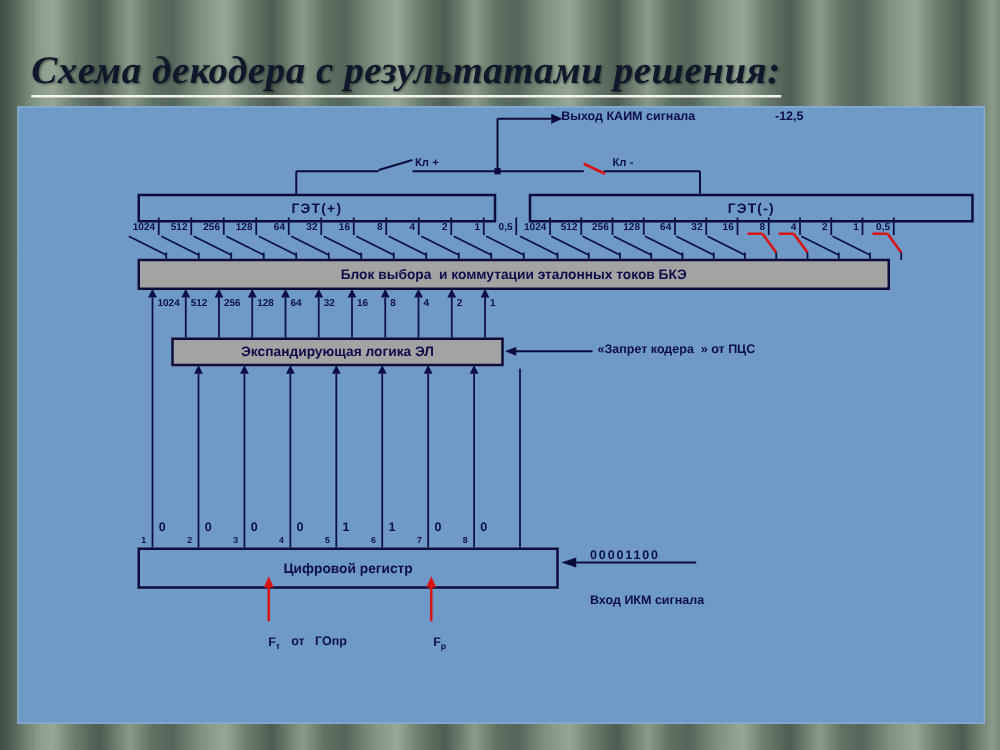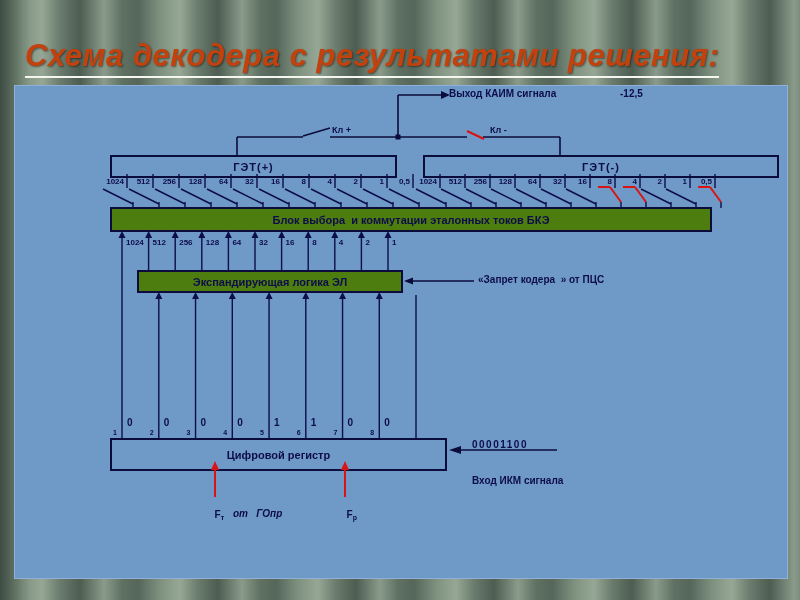--- a/index.html
+++ b/index.html
@@ -7,35 +7,35 @@
     width:800px;height:600px;position:relative;overflow:hidden;
     font-family:"Liberation Sans",sans-serif;
     background:
       linear-gradient(90deg, rgba(20,30,22,.35) 0px, rgba(20,30,22,0) 30px),
       repeating-linear-gradient(90deg,
         #55665a 0px, #7e917f 22px, #97a795 42px, #6a7c6d 60px,
         #4d5d51 80px, #8a9b8a 104px, #5f7162 122px, #55665a 138px);
   }
   .title{
     position:absolute;left:25px;top:38px;width:760px;
-    font-family:Liberation Sans, sans-serif;font-style:italic;font-weight:bold;
-    font-size:31px;color:#c2410c;letter-spacing:.5px;
+    font-family:Liberation Serif, serif;font-style:italic;font-weight:bold;
+    font-size:31px;color:#0f172a;letter-spacing:.5px;
     text-shadow:1px 1px 2px rgba(0,0,0,.45);
   }
   .title span{border-bottom:2px solid #f5f6f0;padding-bottom:3px;}
   .panel{
     position:absolute;left:14px;top:85px;width:774px;height:494px;
     background:#6f99c7;border:1px solid #8fb0d9;box-sizing:border-box;z-index:1;
   }
   .box{
     position:absolute;box-sizing:border-box;border:2px solid #0c0c3c;
     display:flex;align-items:center;justify-content:center;z-index:2;
     color:#0d0d4a;font-weight:bold;white-space:pre;
   }
-  .box.white{background:#4d7c0f;}
+  .box.white{background:#a3a3a3;}
   .lbl{
     position:absolute;color:#0d0d4a;font-weight:bold;white-space:pre;z-index:4;
     line-height:1;
   }
   .fs11{font-size:11px;} .fs10{font-size:10px;} .fs9{font-size:9px;}
   .mono{letter-spacing:1.5px;}
   sub{font-size:7px;vertical-align:-2px;}
   svg.wires{position:absolute;left:0;top:0;z-index:3;pointer-events:none;}
 </style>
 </head>
@@ -69,21 +69,21 @@
 <div class="lbl fs9" style="left:490px;top:126px;">Кл -</div>
 <div class="lbl fs10" style="left:478px;top:275px;">«Запрет кодера  » от ПЦС</div>
 <div class="lbl fs10 mono" style="left:472px;top:440px;">00001100</div>
 <div class="lbl fs10" style="left:472px;top:476px;">Вход ИКМ сигнала</div>
 <div class="lbl fs10" style="left:209px;top:500px;">
   <span>F</span><sub>т</sub>
 </div>
 <div class="lbl fs10" style="left:341px;top:500px;">
   <span>F</span><sub>р</sub>
 </div>
-<div class="lbl fs10" style="left:233px;top:509px;font-style:italic;">от   ГОпр</div>
+<div class="lbl fs10" style="left:233px;top:509px;">от   ГОпр</div>
 
 <div id="gen-labels">
     <div class="lbl" style="left: 99px; top: 178px; font-size: 8px; width: 25px; text-align: right;">1024</div>
     <div class="lbl" style="left: 125px; top: 178px; font-size: 8px; width: 25px; text-align: right;">512</div>
     <div class="lbl" style="left: 151px; top: 178px; font-size: 8px; width: 25px; text-align: right;">256</div>
     <div class="lbl" style="left: 177px; top: 178px; font-size: 8px; width: 25px; text-align: right;">128</div>
     <div class="lbl" style="left: 203px; top: 178px; font-size: 8px; width: 25px; text-align: right;">64</div>
     <div class="lbl" style="left: 229px; top: 178px; font-size: 8px; width: 25px; text-align: right;">32</div>
     <div class="lbl" style="left: 255px; top: 178px; font-size: 8px; width: 25px; text-align: right;">16</div>
     <div class="lbl" style="left: 281px; top: 178px; font-size: 8px; width: 25px; text-align: right;">8</div>

